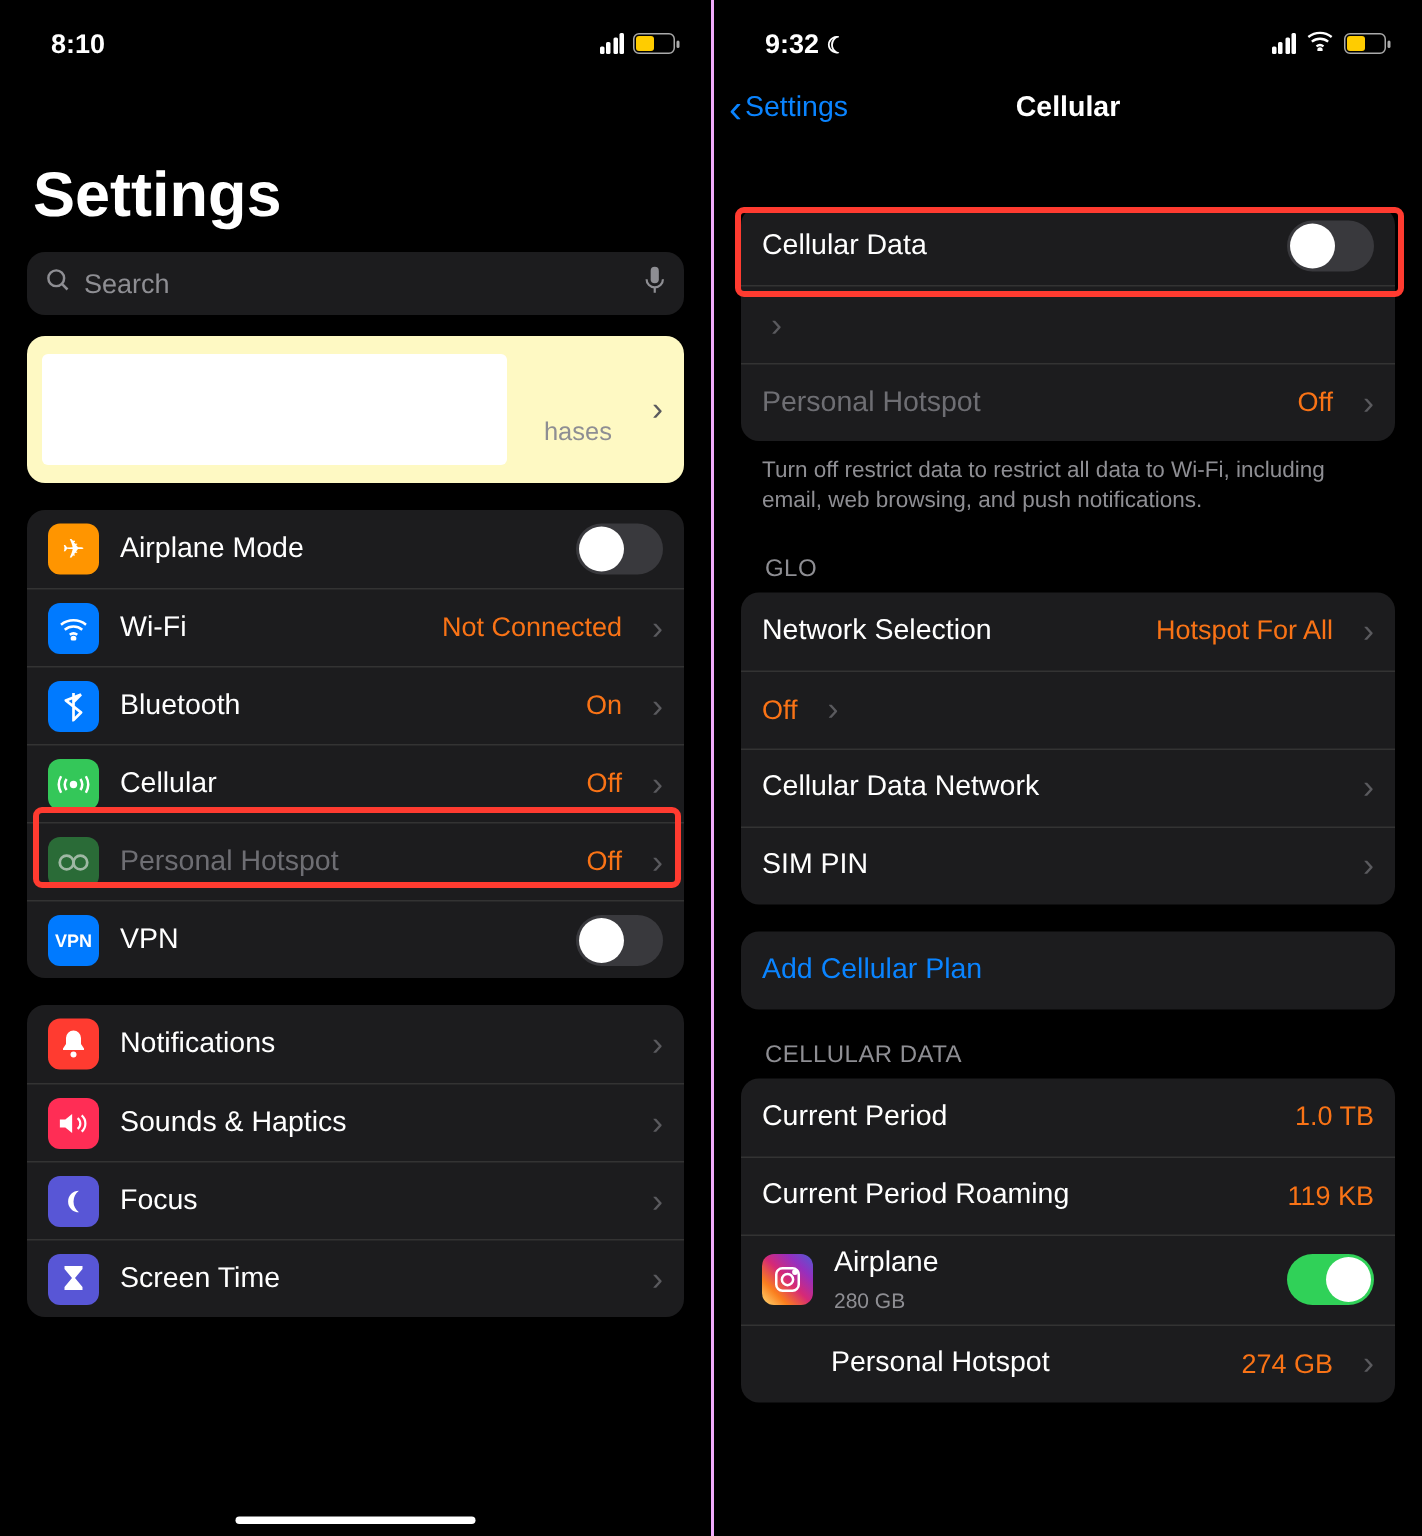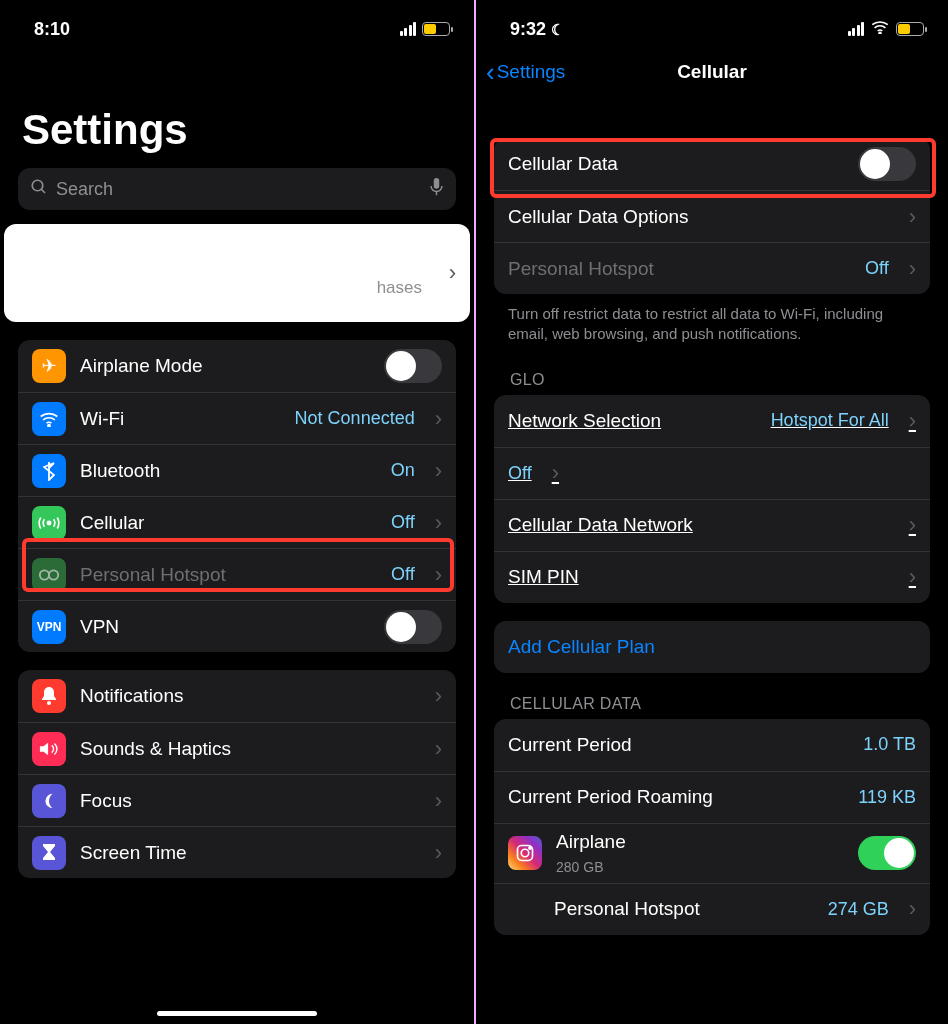--- a/index.html
+++ b/index.html
@@ -94,21 +94,21 @@
   }
   .row + .row { border-top: 1px solid #333; }
   .row.subrow { padding-left: 60px; }
   .row .icon-box {
     width: 34px; height: 34px; border-radius: 8px; flex: 0 0 auto;
     display:flex; align-items:center; justify-content:center;
     font-size: 18px; color:#fff;
   }
   .row .label { flex: 1; font-size: 19px; }
   .row .label.dim { color: #6e6e73; }
-  .row .value { color: #7dd3fc; font-size: 18px; }
+  .row .value { color: #f97316; font-size: 18px; }
   .row .chev { color: #5a5a5e; font-size: 22px; margin-left: 6px; }
   .row .sublabel { font-size: 14px; color:#8e8e93; display:block; margin-top:6px;}
   .row.link .label { color:#0a84ff; }
   .toggle {
     width: 58px; height: 34px; border-radius: 17px; background:#39393d; position:relative; flex:0 0 auto;
   }
   .toggle .knob {
     width: 30px; height: 30px; border-radius: 50%; background:#fff;
     position:absolute; top:2px; left:2px;
   }
@@ -117,22 +117,22 @@
   .section-header {
     color:#8e8e93; font-size:16px; text-transform:uppercase;
     padding: 22px 34px 6px;
     letter-spacing: 0.3px;
   }
   .section-footer {
     color:#8e8e93; font-size:15px; padding: 10px 32px 4px; line-height:1.35;
   }
   
   .profile {
-    margin: 6px 4px 0;
-    background:#ffffff;
+    margin: 6px 18px 0;
+    background:#fef9c3;
     border-radius:12px;
     height: 98px;
     display:flex; align-items:center;
     padding: 0 28px;
     position:relative;
   }
   .profile .mask {
     position:absolute; left:10px; top:12px; width:310px; height:74px; background:#fff; border-radius:4px;
   }
   .profile .txt { position:absolute; right:48px; bottom:24px; color:#8e8e93; font-size:17px;}
@@ -340,33 +340,32 @@
   </div>
 
   <div class="group" style="margin-top:40px;">
     <div class="row">
       <span class="label">Cellular Data</span>
       <span class="toggle">
           <span class="knob"></span>
         </span>
     </div>
     <div class="row">
-      <span class="label">Cellular Data Options</span>
       <span class="chev">›</span>
     </div>
     <div class="row">
       <span class="label dim">Personal Hotspot</span>
       <span class="value">Off</span>
       <span class="chev">›</span>
     </div>
   </div>
   <div class="section-footer">Turn off restrict data to restrict all data to Wi-Fi, including email, web browsing, and push notifications.</div>
 
   <div class="section-header">GLO</div>
-  <div class="group" style="margin-top:0;text-decoration:underline;">
+  <div class="group" style="margin-top:0;">
     <div class="row">
       <span class="label">Network Selection</span>
       <span class="value">Hotspot For All</span>
       <span class="chev">›</span>
     </div>
     <div class="row">
       <span class="value">Off</span>
       <span class="chev">›</span>
     </div>
     <div class="row">

